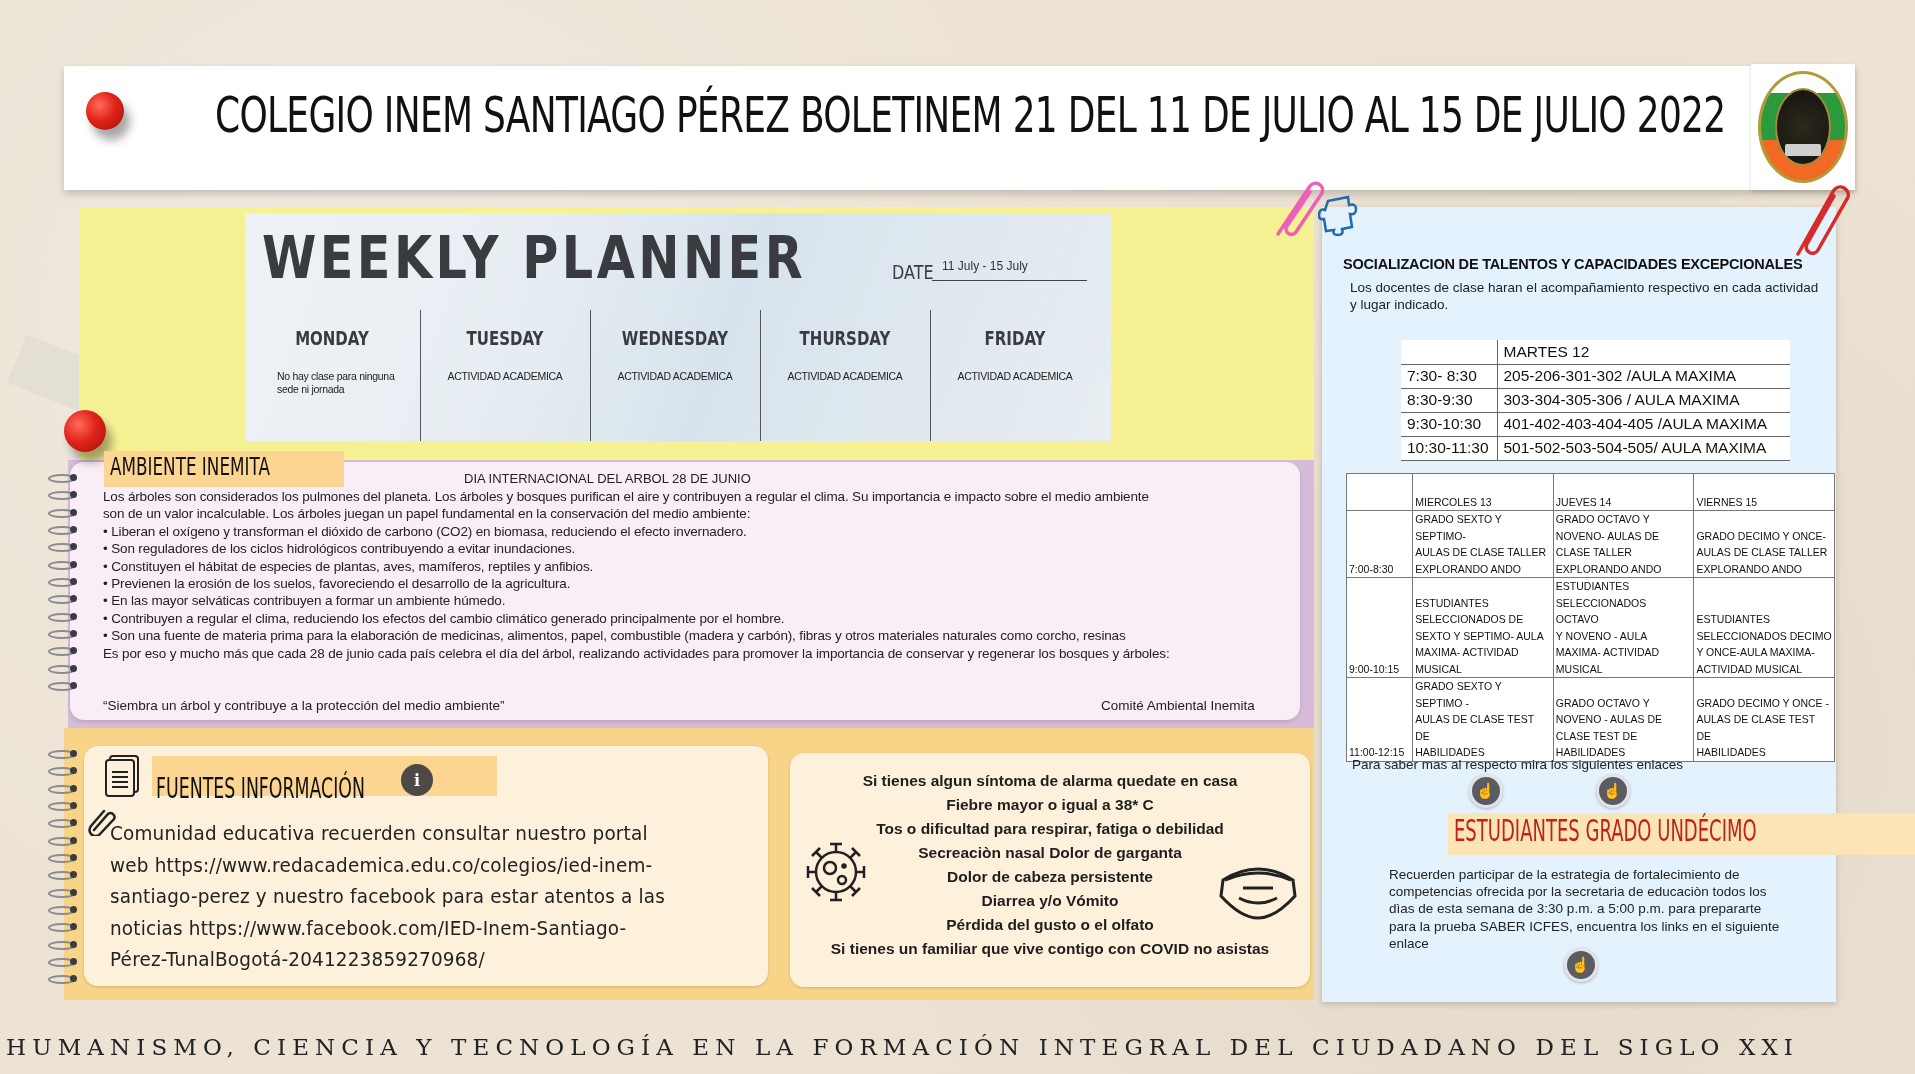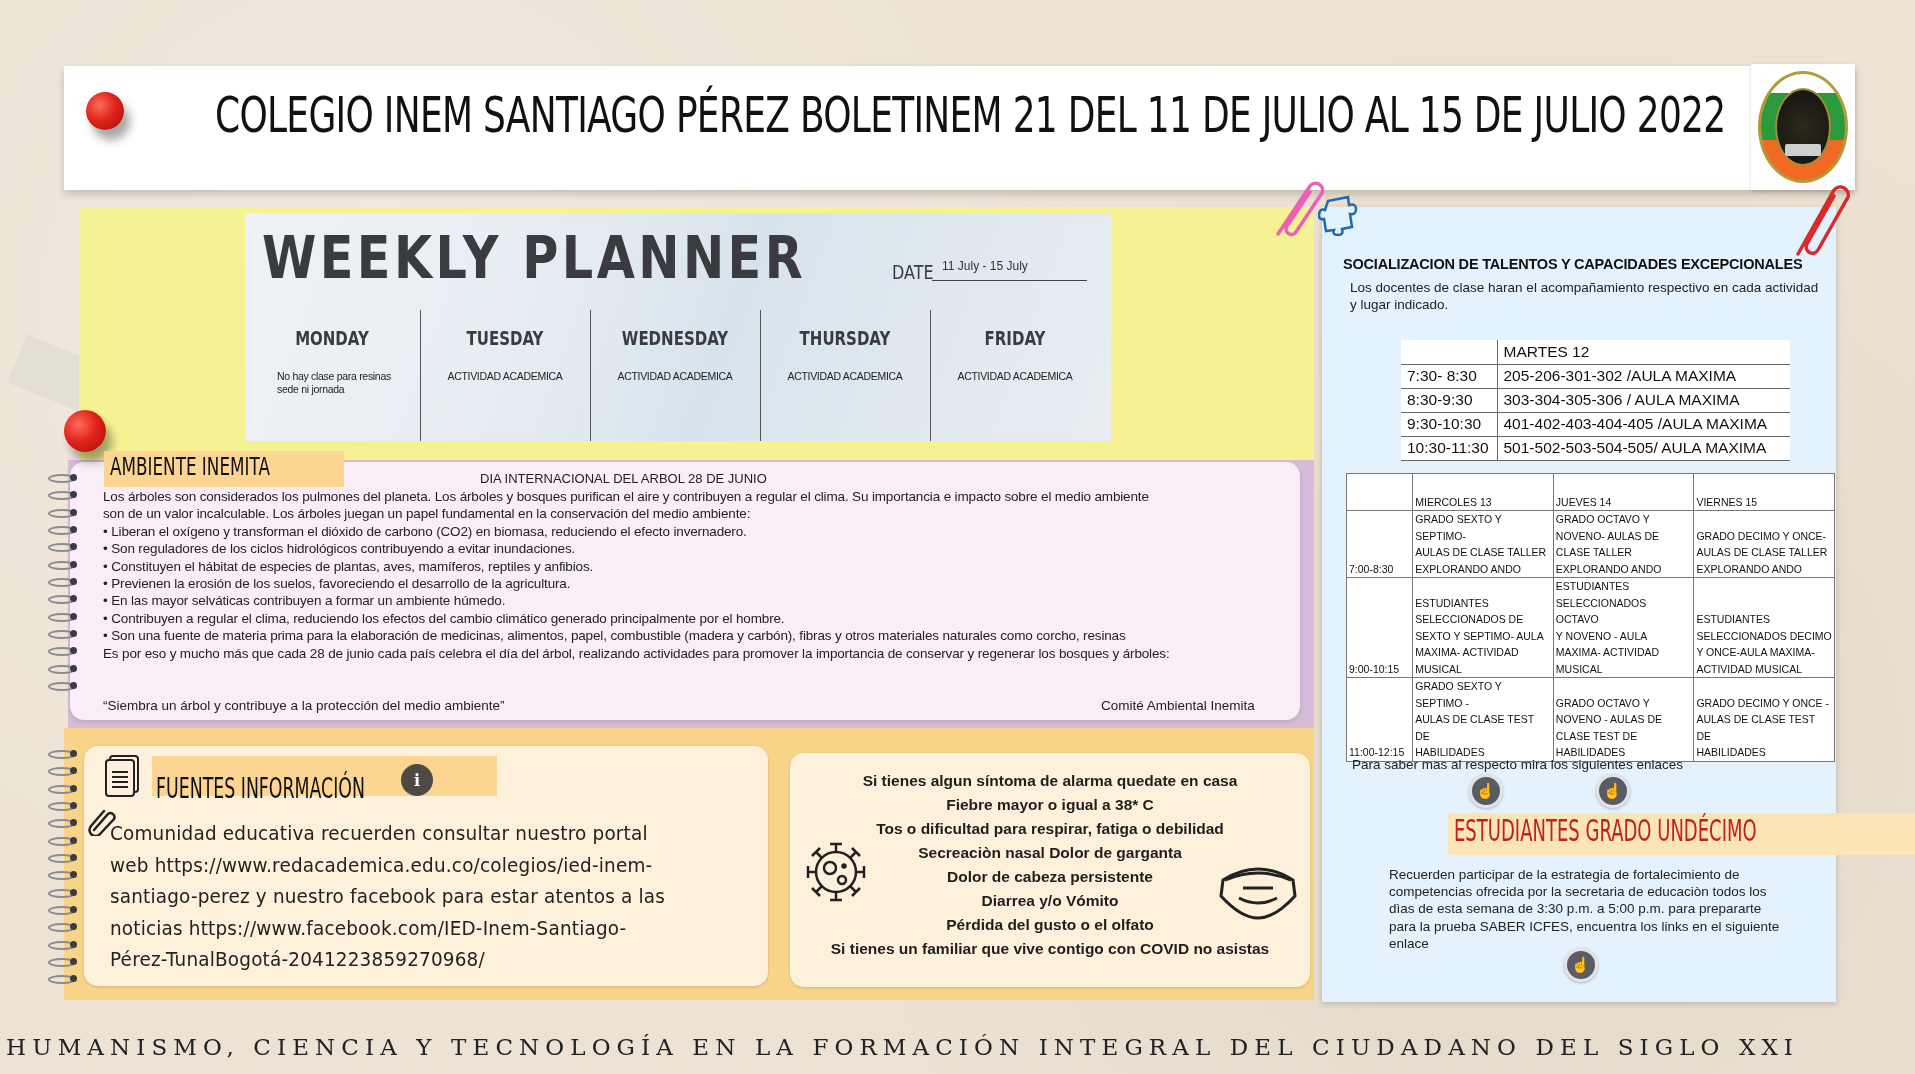--- a/index.html
+++ b/index.html
@@ -118,21 +118,21 @@
     background: #fcd593;
     font-family: "DejaVu Sans", sans-serif;
     white-space: nowrap;
   }
   .ambiente-tag {
     left: 104px; top: 451px; height: 36px; padding: 2px 6px;
     font-size: 24px; color: #111;
   }
   .ambiente-tag span { display: inline-block; transform: scaleX(0.7); transform-origin: left center; }
   .ambiente-heading {
-    left: 480px; top: 471px; font-size: 13px; color: #222;
+    left: 464px; top: 471px; font-size: 13px; color: #222;
   }
   .ambiente-body {
     left: 103px; top: 488px; width: 1200px;
     font-size: 13.5px; line-height: 17.4px; color: #222;
     letter-spacing: -0.15px;
   }
   .ambiente-body p { white-space: nowrap; }
   .activities { display: flex; white-space: nowrap; }
   .activities span { display: inline-block; }
   .quote { left: 103px; top: 698px; font-size: 13.5px; color: #222; }
@@ -276,21 +276,21 @@
 
 <div class="abs yellow-panel"></div>
 <div class="abs planner"></div>
 <div class="abs planner-title">WEEKLY PLANNER</div>
 <div class="abs date-label">DATE</div>
 <div class="abs date-value">11 July - 15 July</div>
 <div class="abs date-line"></div>
 
 <div class="abs day-col" style="left:247px;">
   <span class="day-name">MONDAY</span>
-  <span class="day-note left">No hay clase para resinas sede ni jornada</span>
+  <span class="day-note left">No hay clase para ninguna sede ni jornada</span>
 </div>
 <div class="abs day-sep" style="left:420px;"></div>
 <div class="abs day-col" style="left:420px;">
   <span class="day-name">TUESDAY</span>
   <span class="day-note">ACTIVIDAD ACADEMICA</span>
 </div>
 <div class="abs day-sep" style="left:590px;"></div>
 <div class="abs day-col" style="left:590px;">
   <span class="day-name">WEDNESDAY</span>
   <span class="day-note">ACTIVIDAD ACADEMICA</span>

